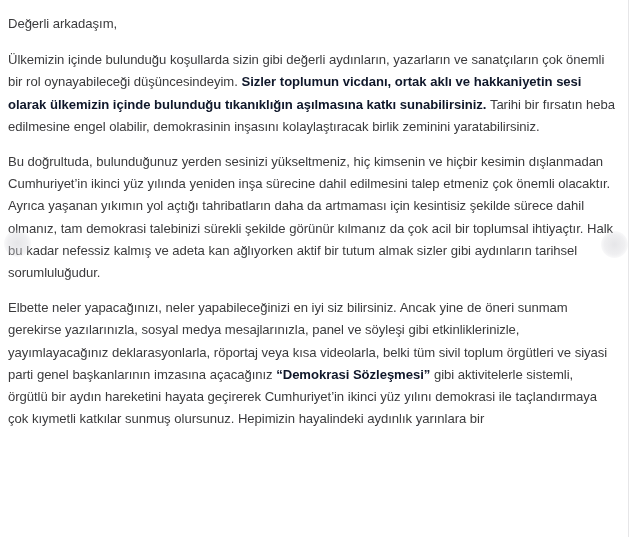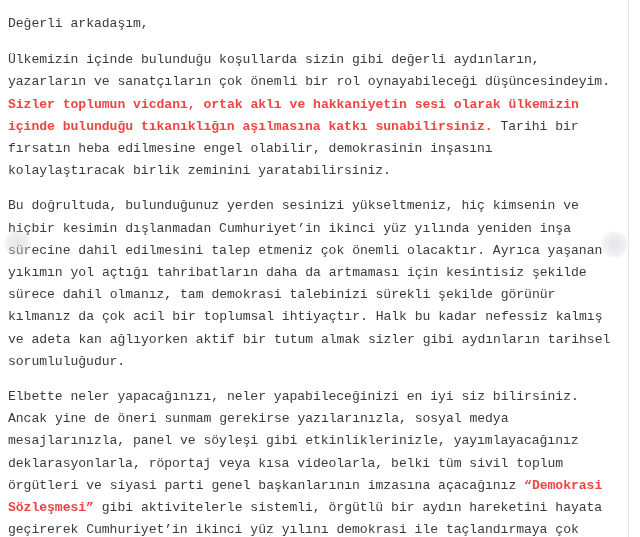--- a/index.html
+++ b/index.html
@@ -40,31 +40,30 @@
   }
 
   .para {
     margin: 0 0 13px 0;
     font-size: 13.1px;
     line-height: 22.2px;
     color: #3b3b3d;
     letter-spacing: -0.05px;
     text-align: left;
     word-spacing: 0.1px;
-    font-family: Liberation Mono, monospace;
   }
   .para:last-child { margin-bottom: 0; }
 
   .salutation {
     margin-bottom: 14px;
   }
 
   .para b, .para strong {
     font-weight: 700;
-    color: #ef4444;
+    color: #0f172a;
   }
 
   
   .watermark {
     position: absolute;
     border-radius: 50%;
     background: radial-gradient(circle at 50% 50%,
                 rgba(205,205,210,0.50) 0%,
                 rgba(215,215,220,0.40) 52%,
                 rgba(232,232,236,0.16) 76%,

